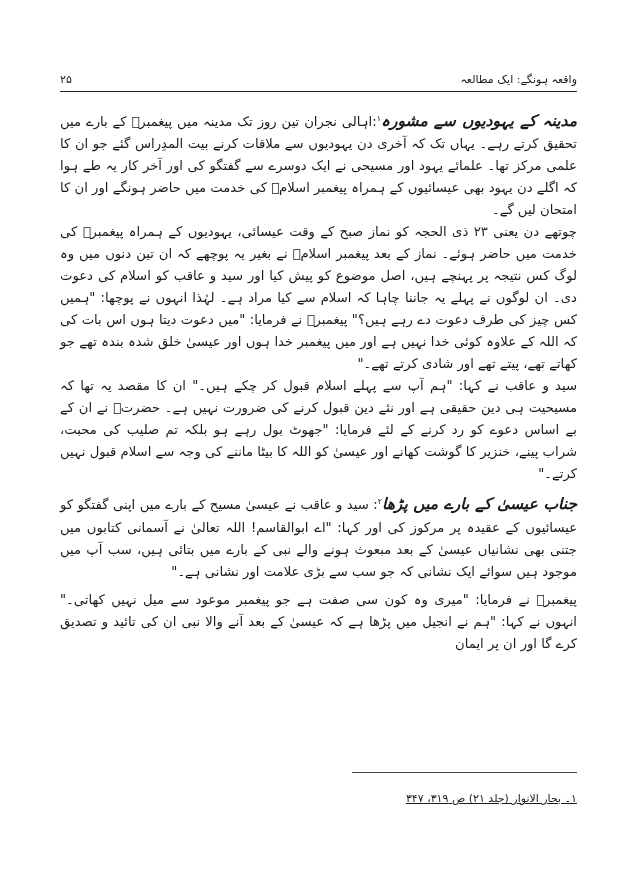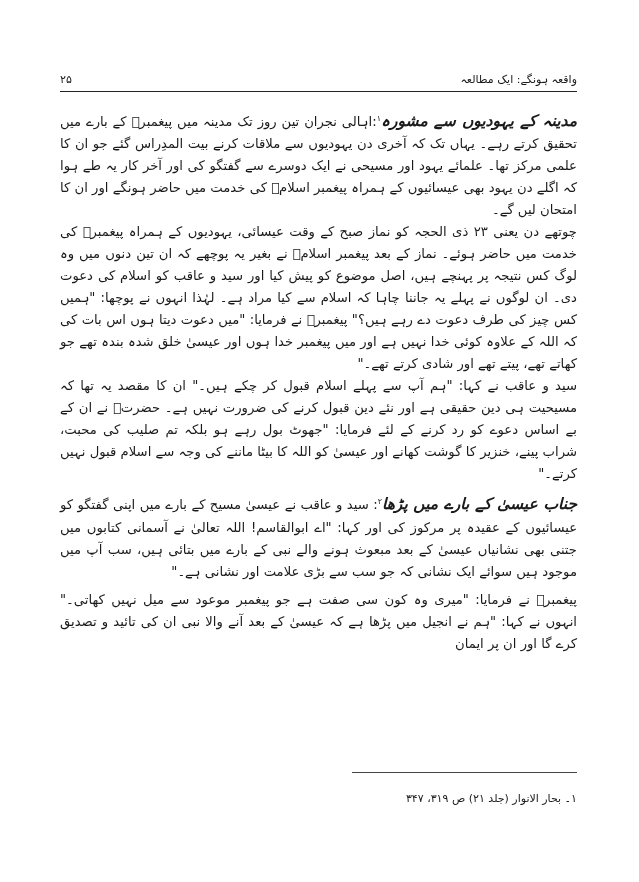--- a/index.html
+++ b/index.html
@@ -14,21 +14,21 @@
                  height: 0; border-top: 1.5px solid #222; }
   .body { position: absolute; left: 60px; right: 62px; top: 108px;
           direction: rtl; text-align: justify; font-size: 13.2px; line-height: 22px; }
   .body p { margin: 0; }
   .heading { font-weight: bold; font-size: 15.5px; font-style: italic; }
   .sup { font-size: 8px; vertical-align: super; }
   .fn-rule { position: absolute; left: 352px; right: 62px; top: 772px;
              border-top: 1px solid #444; }
   .footnotes { position: absolute; left: 60px; right: 62px; top: 786px;
                direction: rtl; font-size: 11px; line-height: 26px; }
-  .footnotes div { margin: 0; }
+  .footnotes div { margin: 0; text-decoration: underline; }
 </style>
 </head>
 <body>
 
 <div class="page">
 
   <div class="header">
     <span class="page-num">۲۵</span>
     <span class="title">واقعہ ہونگے: ایک مطالعہ</span>
   </div>

